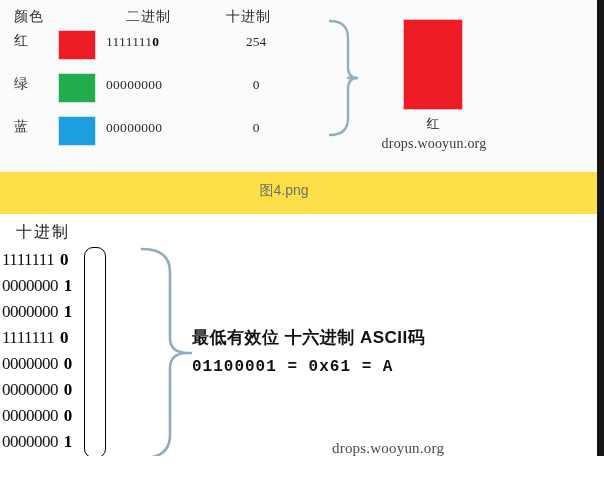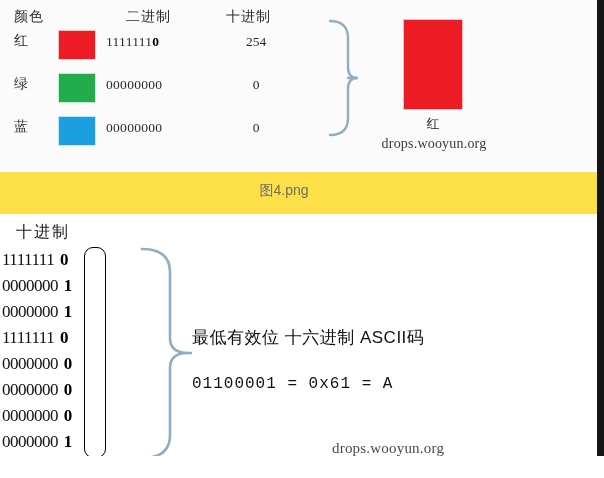--- a/index.html
+++ b/index.html
@@ -235,30 +235,31 @@
     width: 80px;
     height: 215px;
   }
 
   
   .explain {
     position: absolute;
     left: 192px;
     top: 112px;
     width: 320px;
+    font-weight: bold;
   }
   .explain-line1 {
     font-size: 17px;
     color: #111;
     letter-spacing: 0.5px;
     font-family: "Liberation Sans", "DejaVu Sans", sans-serif;
     white-space: nowrap;
   }
   .explain-line2 {
-    margin-top: 26px;
+    margin-top: 9px;
     font-size: 16px;
     color: #111;
     font-family: "Liberation Mono", "DejaVu Sans Mono", monospace;
     letter-spacing: 1px;
     white-space: nowrap;
   }
 
   .watermark-bottom {
     position: absolute;
     left: 332px;

